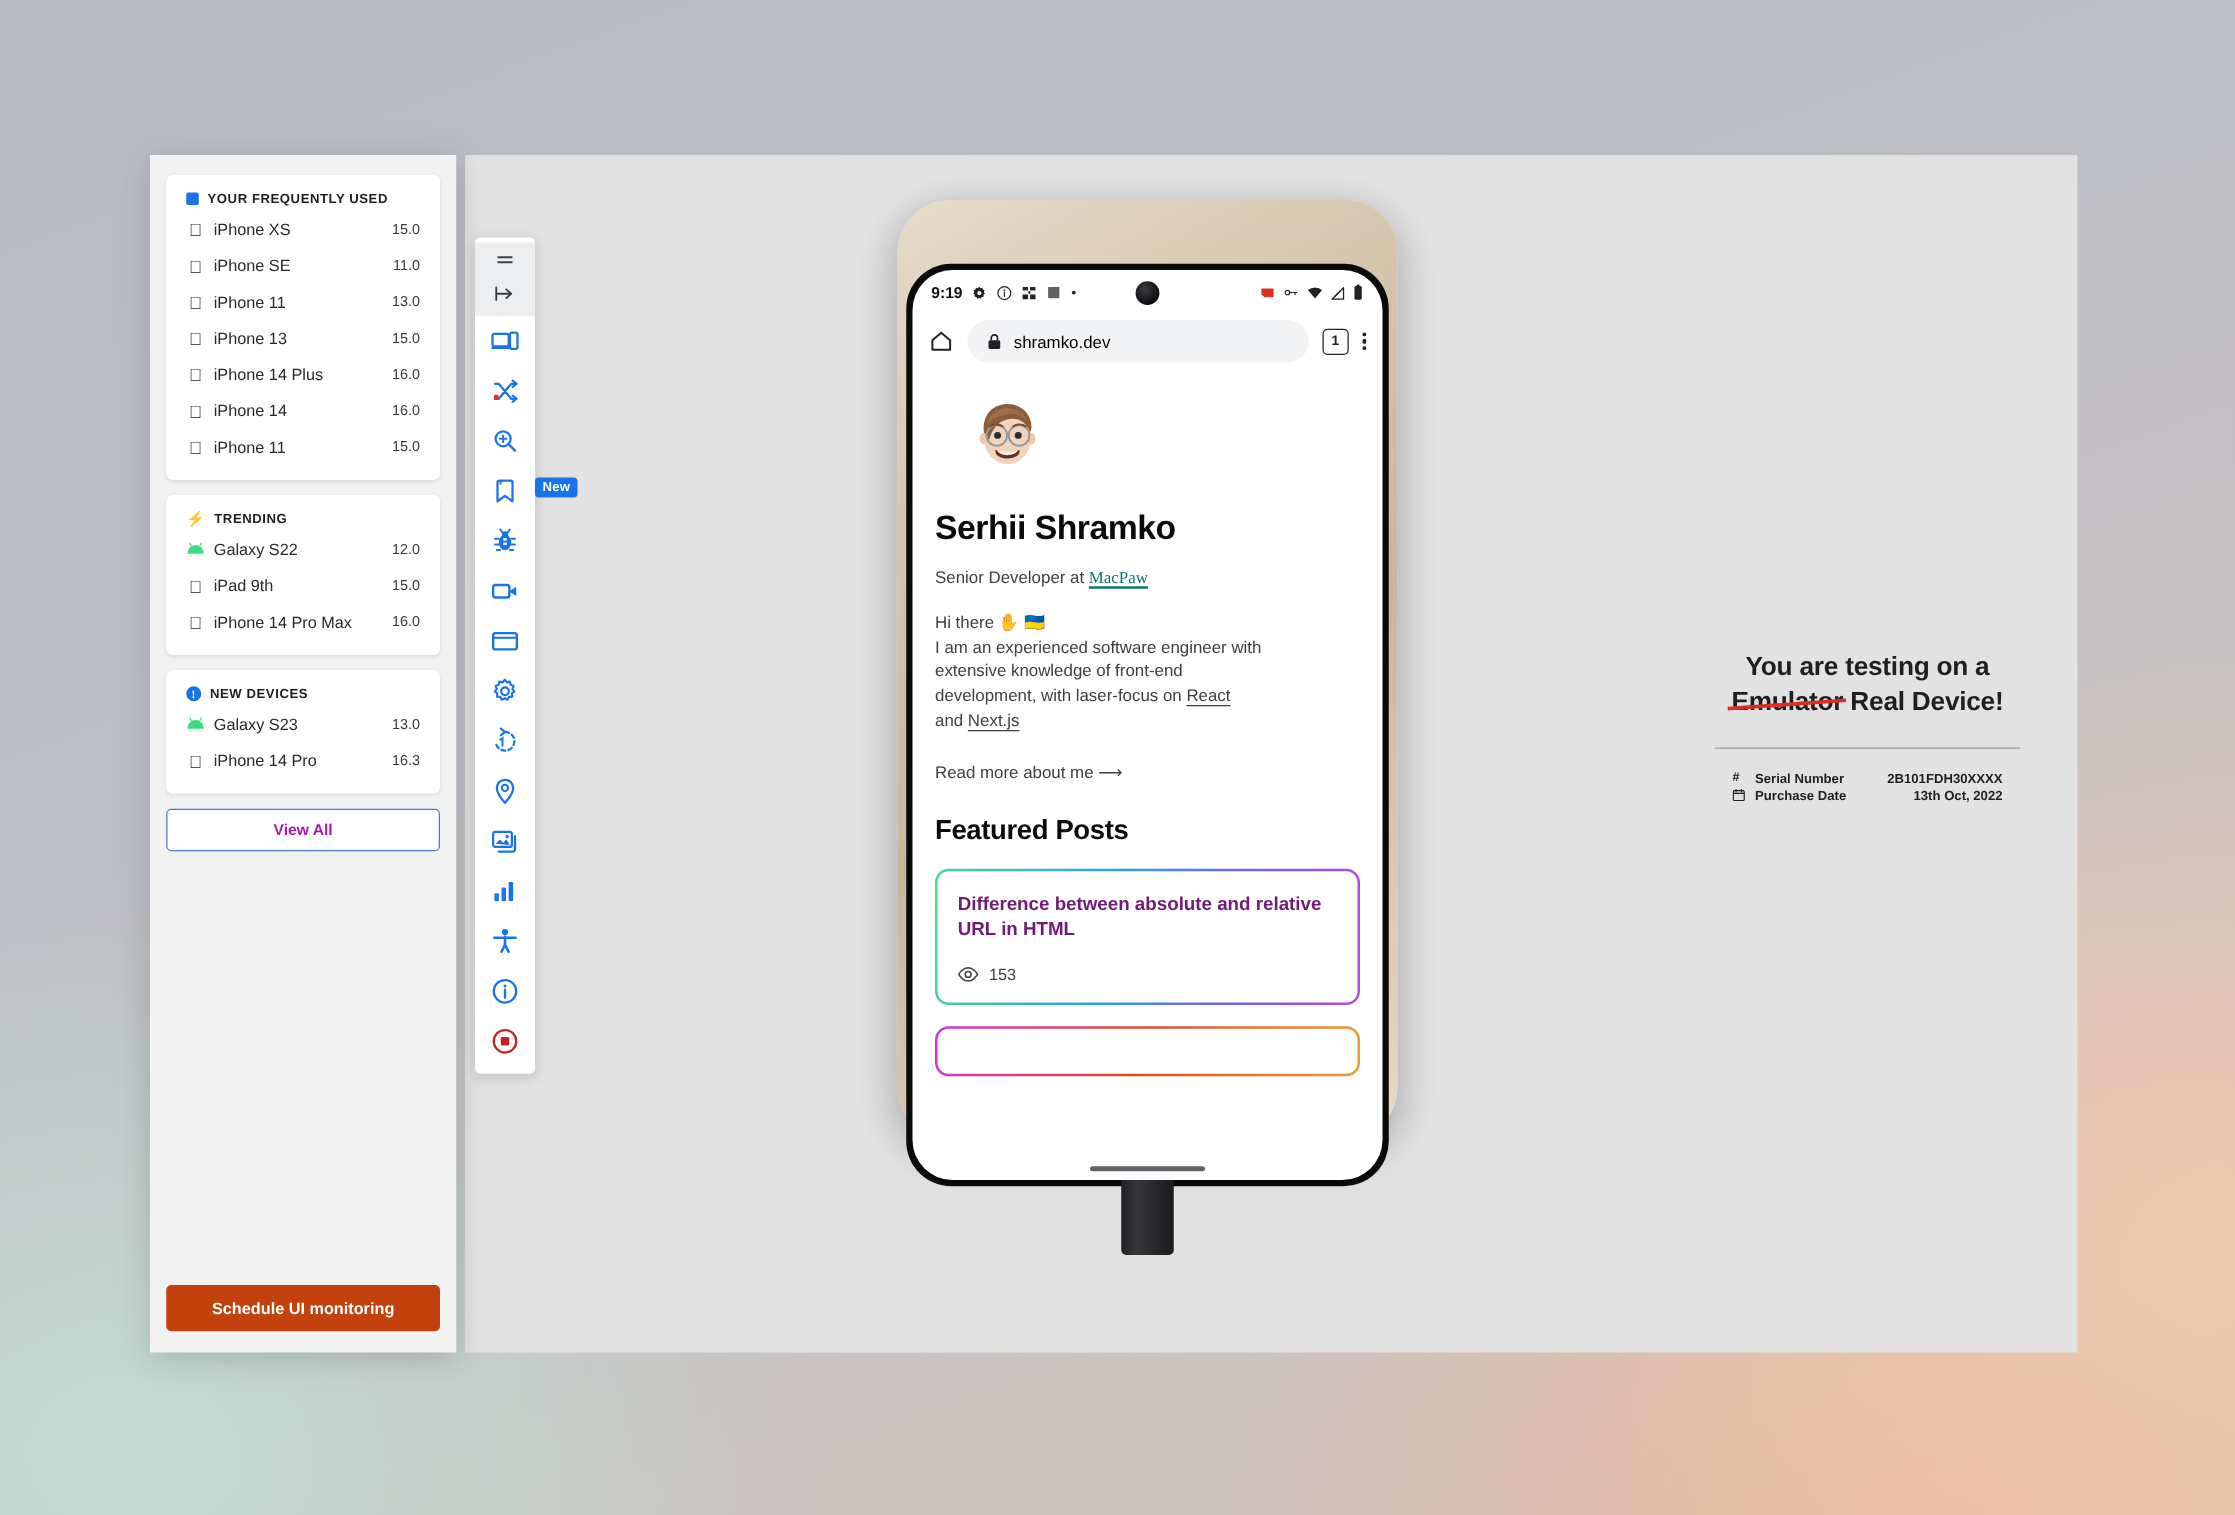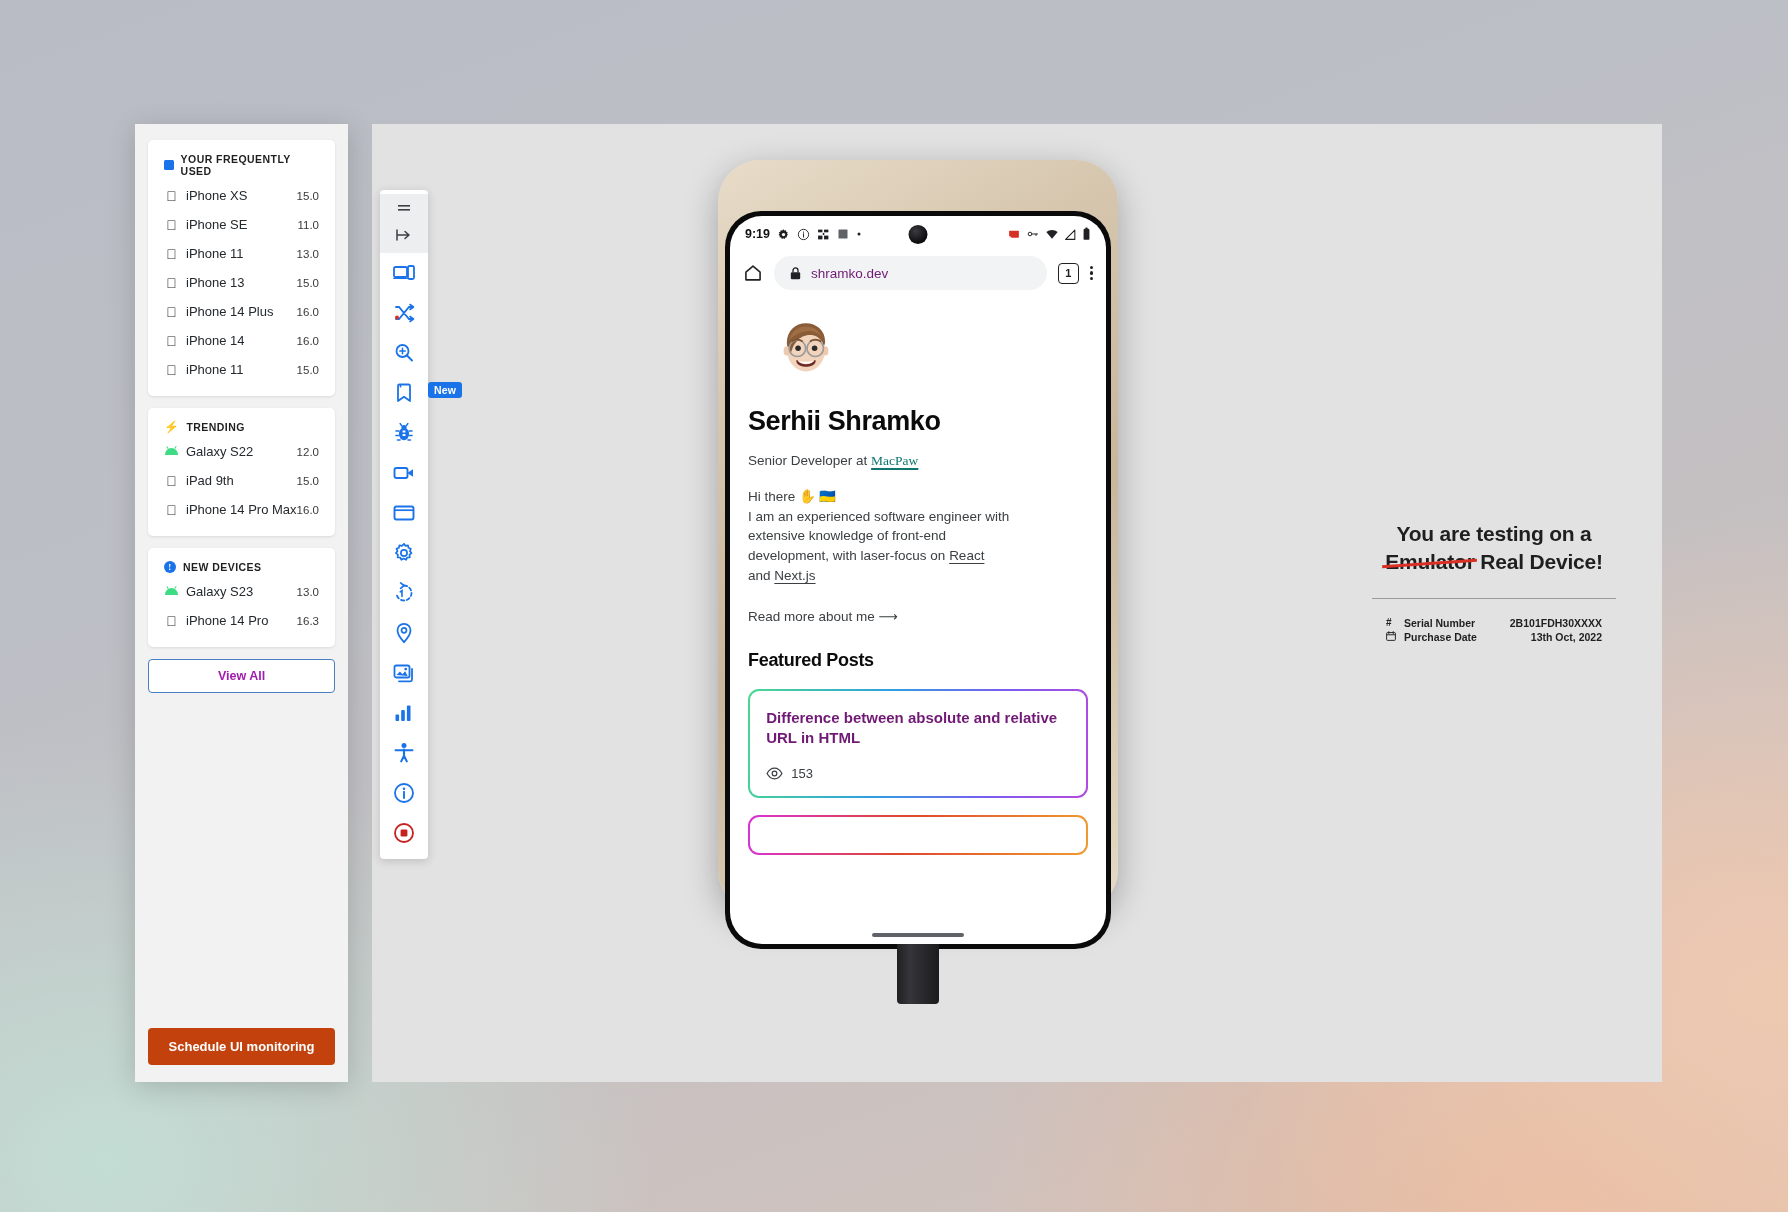--- a/index.html
+++ b/index.html
@@ -21,22 +21,22 @@
   .stage {
     position: absolute;
     left: 372px; top: 124px;
     width: 1290px; height: 958px;
     background: #e2e2e2;
   }
 
   
   .sidebar {
     position: absolute;
-    left: 135px; top: 124px;
-    width: 213px; height: 958px;
+    left: 120px; top: 124px;
+    width: 245px; height: 958px;
     background: #f2f2f2;
     box-shadow: 0 5px 26px rgba(0,0,0,.17);
     display: flex; flex-direction: column;
     z-index: 6;
   }
   .sb-scroll { flex: 1; padding: 16px 13px 0 13px; overflow: hidden; }
   .card {
     background: #fff;
     border-radius: 5px;
     box-shadow: 0 1px 3px rgba(0,0,0,.10);
@@ -164,40 +164,40 @@
   }
 
   
   .chrome-bar {
     display:flex; align-items:center; gap:11px;
     padding: 4px 13px 10px 13px; flex-shrink:0;
   }
   .omnibox {
     flex:1; height: 34px; background:#f1f3f4; border-radius:19px;
     display:flex; align-items:center; gap:9px; padding: 0 15px;
-    font-size:13.5px; color:#701a75;
+    font-size:13.5px; color:#000000;
   }
   .tabcount {
     width:21px;height:21px;border:1.9px solid #202124;border-radius:4px;
     display:flex;align-items:center;justify-content:center;
     font-size:11px;font-weight:bold;color:#202124;
   }
   .dots-v { display:flex; flex-direction:column; gap:2.5px; align-items:center; }
   .dots-v i { width:3.2px;height:3.2px;border-radius:50%;background:#202124;display:block; }
 
   
   .page { flex:1; padding: 6px 18px 0 18px; overflow:hidden; position:relative; }
   .avatar { width:66px;height:66px;border-radius:50%;margin: 8px 0 22px 25px; position:relative; }
   .name-h1 { font-size:27px; font-weight:bold; color:#0b0b0b; letter-spacing:-.4px; margin-bottom:16px;}
   .role { font-size:13.5px; color:#3c4043; margin-bottom:18px; }
   .role u { text-decoration-thickness:1.5px; text-underline-offset:3px; color:#0f766e; font-weight:500;font-family:Liberation Serif, serif;}
   .bio { font-size:13.5px; color:#3c4043; line-height:1.46; margin-bottom:22px; }
   .bio u { text-decoration-thickness:1.2px; text-underline-offset:3px; }
   .readmore { font-size:13.5px; color:#3c4043; margin-bottom:26px; }
-  .feat-h2 { font-size:18px; font-weight:bold; color:#0b0b0b; margin-bottom:18px; letter-spacing:-.3px;}
+  .feat-h2 { font-size:22px; font-weight:bold; color:#0b0b0b; margin-bottom:18px; letter-spacing:-.3px;}
   .post-card {
     border-radius: 11px; padding: 2.2px;
     margin-bottom: 17px;
   }
   .post-inner {
     background:#fff; border-radius: 9px; padding: 17px 16px 15px 16px;
   }
   .post-title { font-size:15px; font-weight:bold; color:#701a75; line-height:1.38; margin-bottom:17px;}
   .post-views { display:flex; align-items:center; gap:8px; font-size:13px; color:#3c4043;}
   .homebar {

